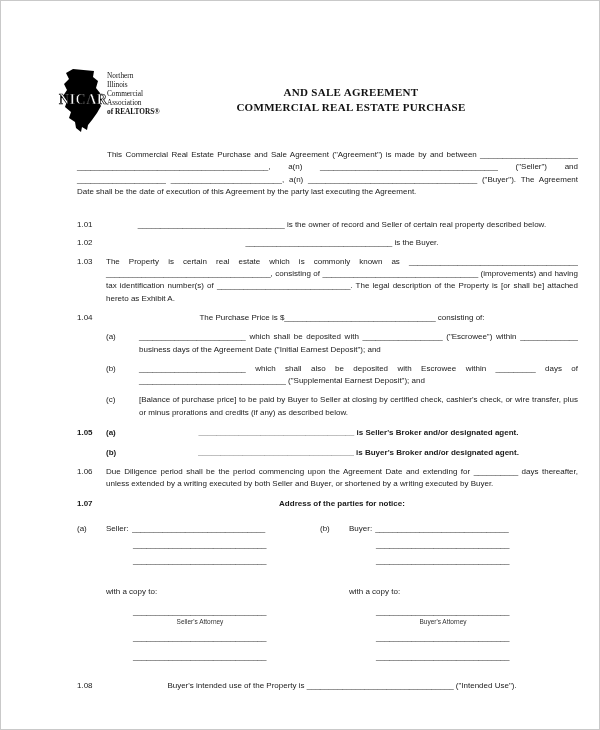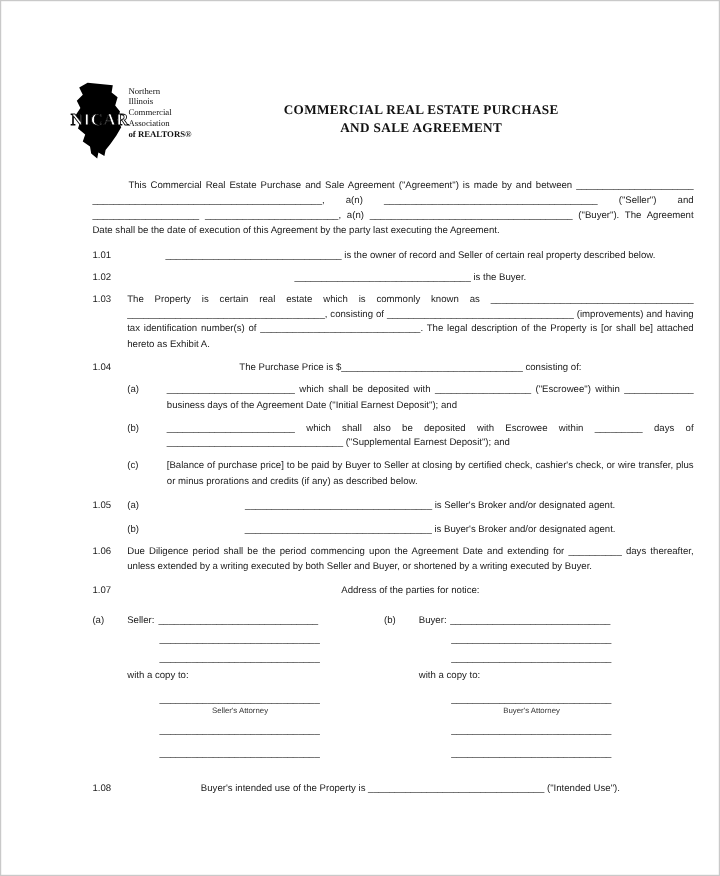--- a/index.html
+++ b/index.html
@@ -27,31 +27,31 @@
   
   .body { position:absolute; left:76px; top:148px; width:501px; }
   .intro { text-align:justify; text-indent:30px; }
   .article-row { margin-top:10px; font-weight:bold; }
   .article-label { display:inline-block; width:71px; }
   .sec { display:grid; grid-template-columns:29px 1fr; }
   .sec-num { }
   .sec-text { text-align:justify; }
   .sec-text.left { text-align:center; }
   .sub { display:grid; grid-template-columns:33px 1fr; }
-  .m9 { margin-top:9px; } .m8 { margin-top:8px; } .m7 { margin-top:7px; } .m6 { margin-top:6px; }
+  .m9 { margin-top:21px; } .m8 { margin-top:8px;font-weight:bold; } .m7 { margin-top:7px; } .m6 { margin-top:6px; }
   .bold { font-weight:normal; }
   .ul { }
   
   .notice { display:flex; margin-top:12px; }
   .ncol { width:243px; }
   .ncol.right { flex:1; }
   .nhead { display:grid; grid-template-columns:29px auto 1fr; }
   .nhead .blankline { margin-left:3px; white-space:nowrap; overflow:hidden; }
   .subline { margin-left:56px; margin-top:4px; white-space:nowrap; }
-  .copy-label { margin-top:2px; margin-left:29px; }
+  .copy-label { margin-top:19px; margin-left:29px; }
   .copyline { margin-left:56px; margin-top:7px; white-space:nowrap; }
   .copy-caption { margin-left:56px; width:134px; text-align:center; font-size:6.5px; line-height:7px; color:#333; }
   .s108 { margin-top:16px; }
 </style>
 </head>
 <body>
 
 <div class="page">
 
   <div class="logo">
@@ -60,22 +60,22 @@
       <text class="nicar-acronym" x="0" y="37">NICAR</text>
       <text class="org-line" x="48" y="11">Northern</text>
       <text class="org-line" x="48" y="20">Illinois</text>
       <text class="org-line" x="48" y="29">Commercial</text>
       <text class="org-line" x="48" y="38">Association</text>
       <text class="org-line bold" x="48" y="47">of REALTORS®</text>
     </svg>
   </div>
 
   <div class="doc-title">
+    <div>AND SALE AGREEMENT</div>
     <div>COMMERCIAL REAL ESTATE PURCHASE</div>
-    <div>AND SALE AGREEMENT</div>
   </div>
 
   <div class="body">
 
     <p class="intro">This Commercial Real Estate Purchase and Sale Agreement ("Agreement") is made by and between ______________________ ___________________________________________, a(n) ________________________________________ ("Seller") and ____________________ _________________________, a(n) ______________________________________ ("Buyer").  The Agreement Date shall be the date of execution of this Agreement by the party last executing the Agreement.</p>
 
 
     <div class="sec m9">
       <span class="sec-num">1.01</span>
       <span class="sec-text left">_________________________________ is the owner of record and Seller of certain real property described below.</span>

